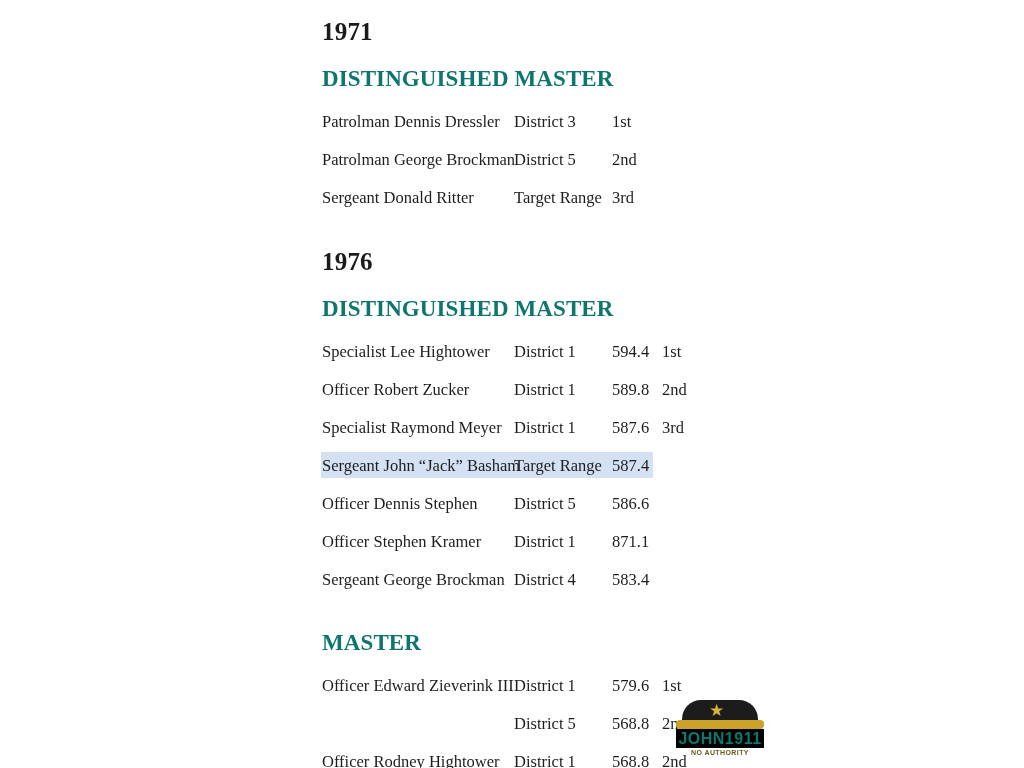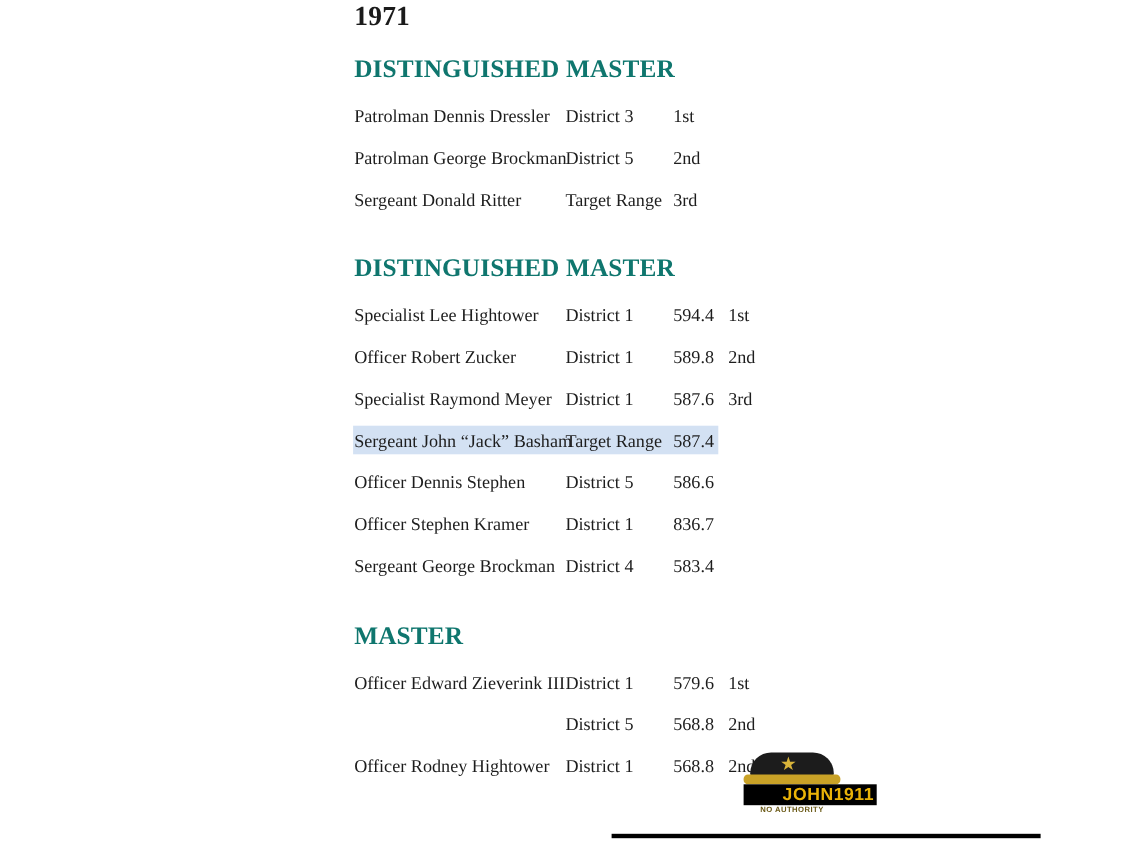--- a/index.html
+++ b/index.html
@@ -10,21 +10,21 @@
   body {
     width: 1024px;
     height: 768px;
     font-family: "Liberation Serif", serif;
     color: #1a1a1a;
     position: relative;
     overflow: hidden;
   }
   .page {
     position: absolute;
-    left: 0; top: 0;
+    left: 0; top: 16px;
     width: 1024px;
     height: 629px;
     background: #ffffff;
   }
   .content {
     position: absolute;
     left: 322px;
     top: 0px;
     width: 500px;
   }
@@ -118,27 +118,26 @@
     color: #d9b43a;
     font-size: 17px;
     line-height: 17px;
   }
   .wm-text {
     position: absolute;
     left: 0; top: 31px;
     width: 88px;
     text-align: center;
     background: #000000;
-    color: #eab308;
+    color: #0f766e;
     font-family: "Liberation Sans", sans-serif;
     font-weight: bold;
     font-size: 16px;
     line-height: 19px;
     letter-spacing: 0.5px;
-    padding-left: 33px;
   }
   .wm-sub {
     position: absolute;
     left: 0; top: 50px;
     width: 88px;
     text-align: center;
     color: #6b5a17;
     font-family: "Liberation Sans", sans-serif;
     font-weight: bold;
     font-size: 7px;
@@ -177,20 +176,21 @@
         <span class="cell unit">District 5</span>
         <span class="cell place">2nd</span>
       </div>
       <div class="row">
         <span class="cell name">Sergeant Donald Ritter</span>
         <span class="cell unit">Target Range</span>
         <span class="cell place">3rd</span>
       </div>
     </div>
 
+    <div class="year year-1976">1976</div>
     <div class="gap-after-year"></div>
     <div class="class-title">DISTINGUISHED MASTER</div>
     <div class="gap-after-title"></div>
 
     <div class="rows">
       <div class="row">
         <span class="cell name">Specialist Lee Hightower</span>
         <span class="cell unit">District 1</span>
         <span class="cell score">594.4</span>
         <span class="cell place">1st</span>
@@ -216,21 +216,21 @@
       </div>
       <div class="row">
         <span class="cell name">Officer Dennis Stephen</span>
         <span class="cell unit">District 5</span>
         <span class="cell score">586.6</span>
         <span class="cell place"></span>
       </div>
       <div class="row">
         <span class="cell name">Officer Stephen Kramer</span>
         <span class="cell unit">District 1</span>
-        <span class="cell score">836.7</span>
+        <span class="cell score">871.1</span>
         <span class="cell place"></span>
       </div>
       <div class="row">
         <span class="cell name">Sergeant George Brockman</span>
         <span class="cell unit">District 4</span>
         <span class="cell score">583.4</span>
         <span class="cell place"></span>
       </div>
     </div>
 

